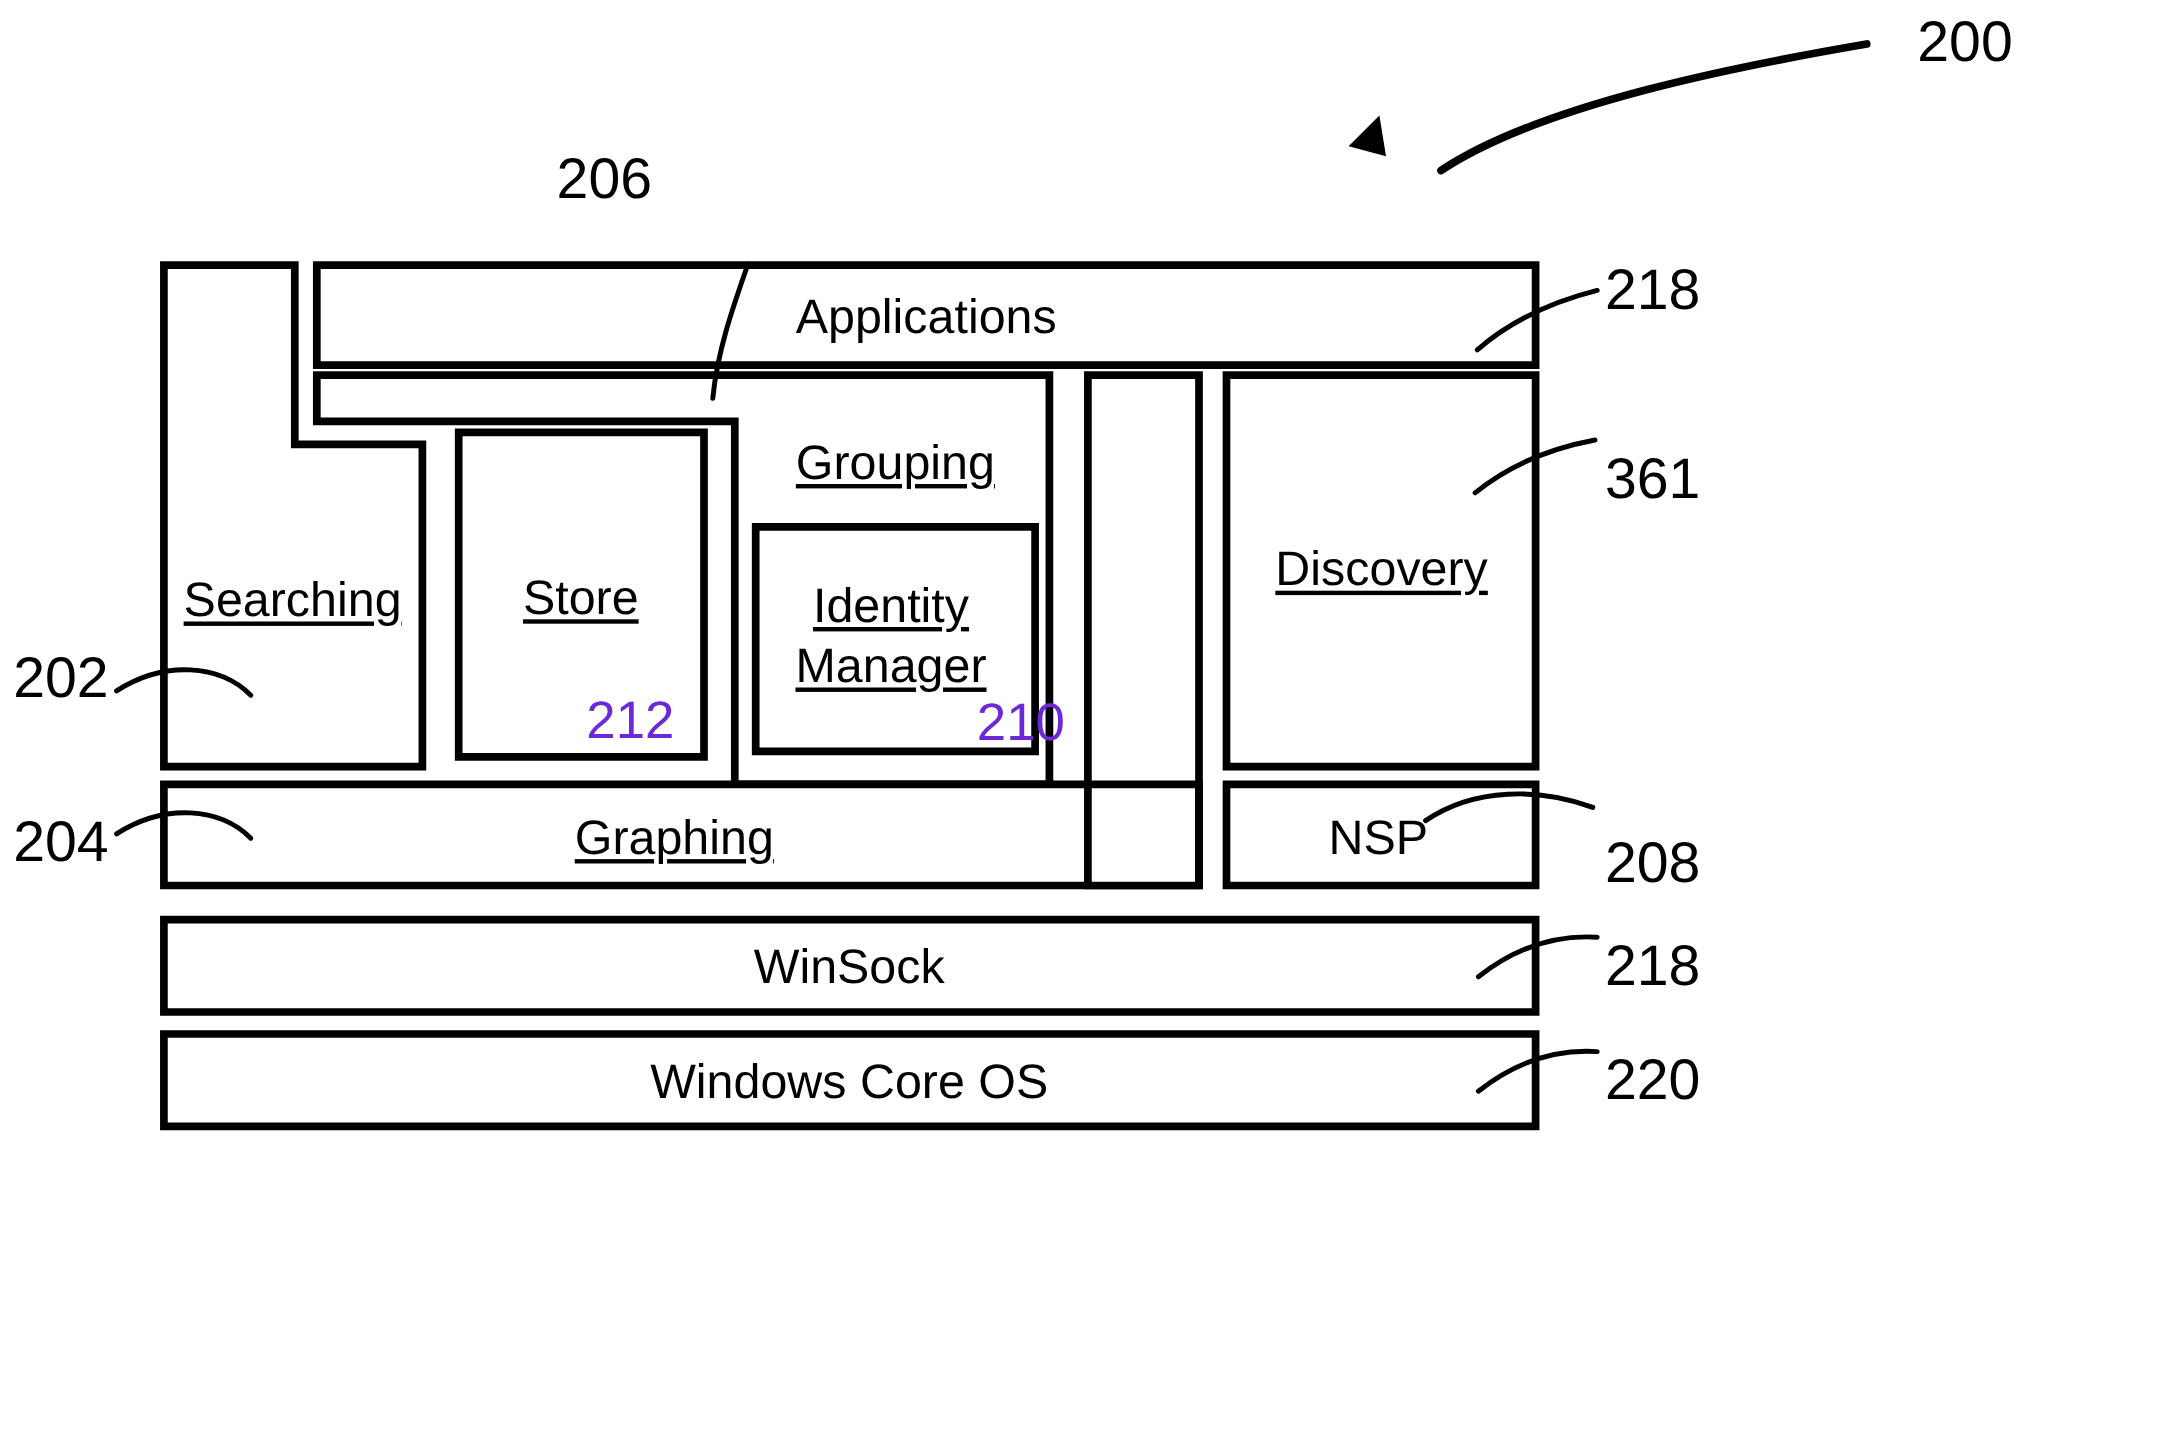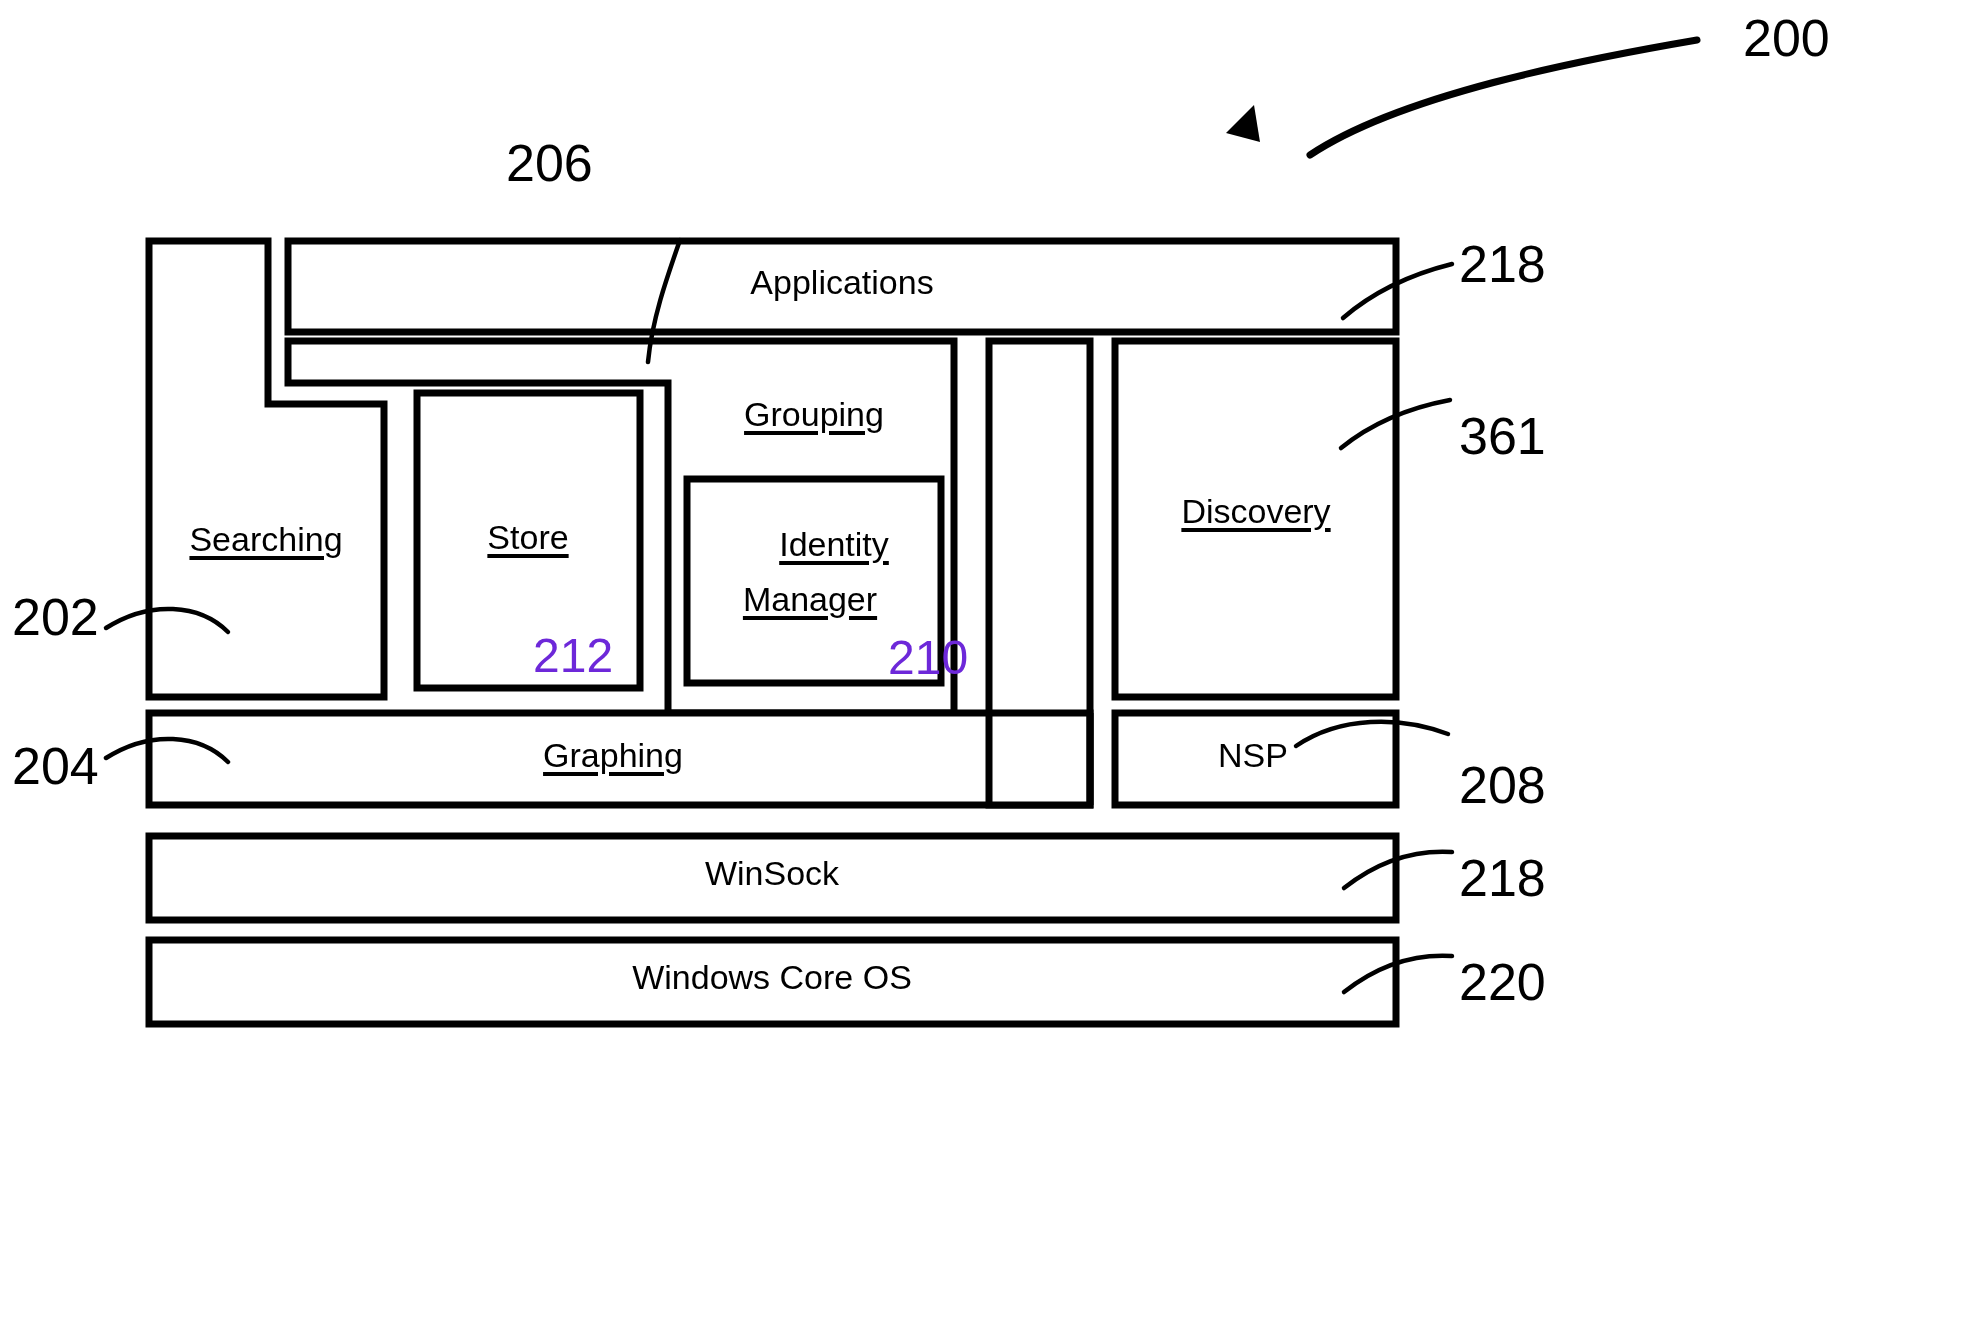--- a/index.html
+++ b/index.html
@@ -36,21 +36,21 @@
   }
   .leader-thick {
     fill: none;
     stroke: #000000;
     stroke-width: 7;
     stroke-linecap: round;
   }
   .blocklabel {
     position: absolute;
     font-family: "Liberation Sans", sans-serif;
-    font-size: 34px;
+    font-size: 44px;
     color: #000000;
     white-space: nowrap;
     line-height: 1.16;
     letter-spacing: 0px;
   }
   .blocklabel.u {
     text-decoration: underline;
     text-underline-offset: 5px;
     text-decoration-thickness: 4px;
   }
@@ -138,21 +138,21 @@
   </svg>
 
   <div class="blocklabel ctr" style="left:842px; top:263px;">Applications</div>
 
   <div class="blocklabel ctr u" style="left:266px; top:520px;">Searching</div>
 
   <div class="blocklabel ctr u" style="left:528px; top:518px;">Store</div>
 
   <div class="blocklabel ctr u" style="left:814px; top:395px;">Grouping</div>
 
-  <div class="blocklabel ctr u" style="left:810px; top:525px;margin-left:24px;">Identity</div>
+  <div class="blocklabel ctr u" style="left:810px; top:525px;">Identity</div>
   <div class="blocklabel ctr u" style="left:810px; top:580px;">Manager</div>
 
   <div class="blocklabel ctr u" style="left:1256px; top:492px;">Discovery</div>
 
   <div class="blocklabel ctr u" style="left:613px; top:736px;">Graphing</div>
 
   <div class="blocklabel ctr" style="left:1253px; top:736px;">NSP</div>
 
   <div class="blocklabel ctr" style="left:772px; top:854px;">WinSock</div>
 

